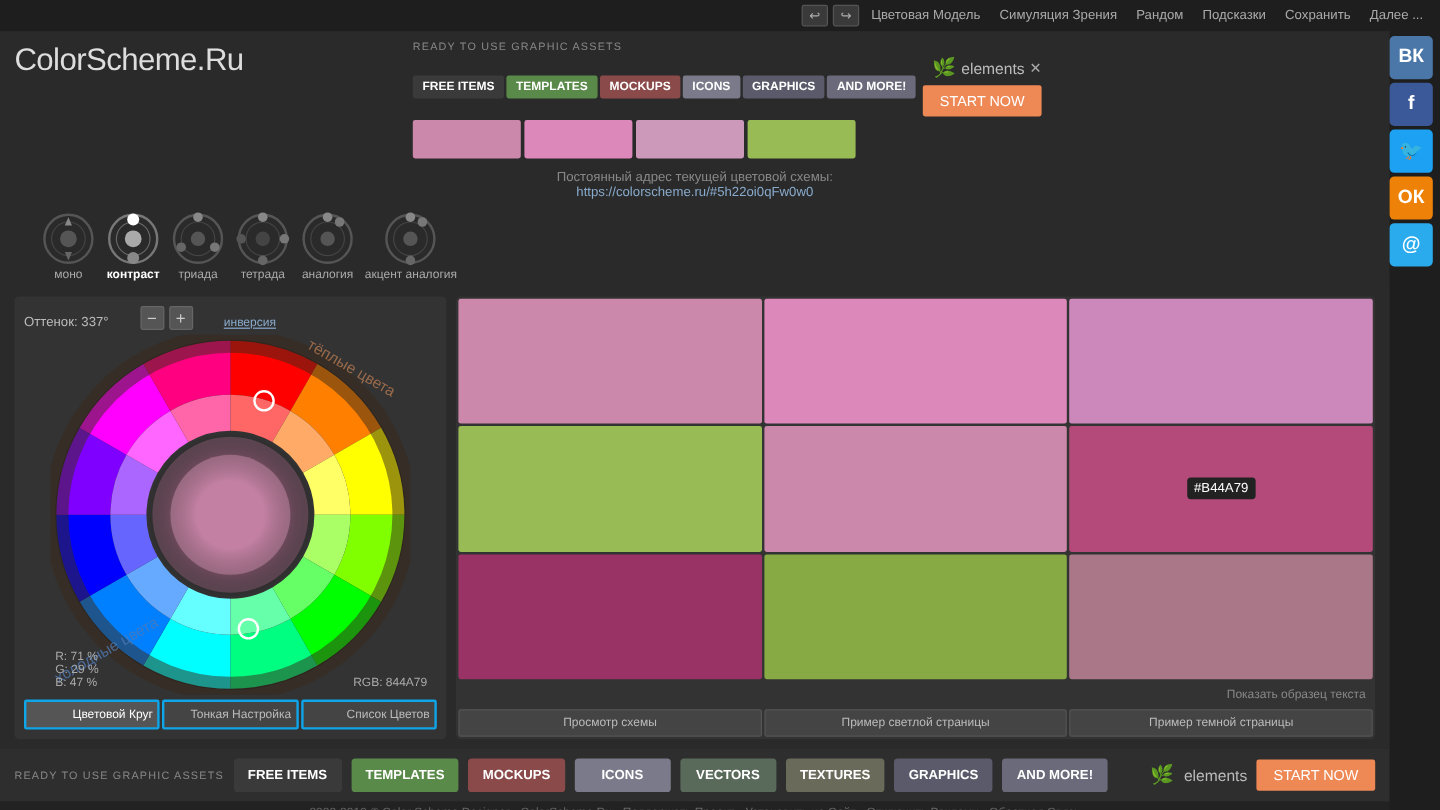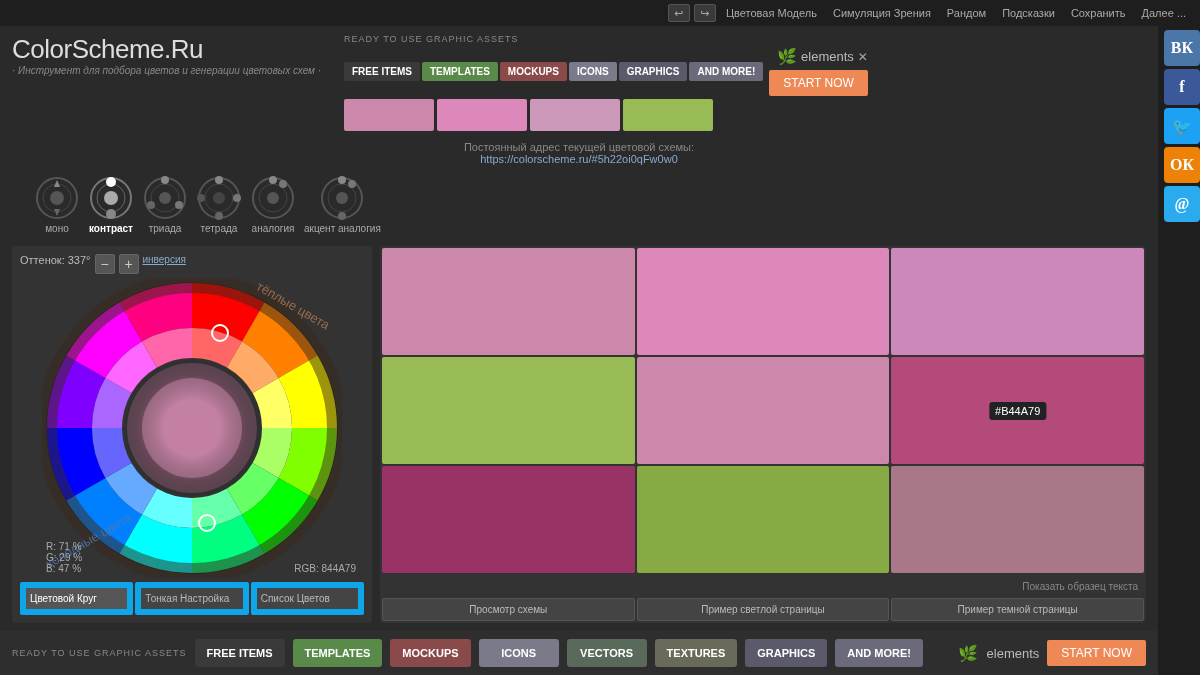--- a/index.html
+++ b/index.html
@@ -48,25 +48,24 @@
       display: flex;
       height: 649px;
     }
 
     
     .social-sidebar {
       width: 42px;
       background: #1e1e1e;
       display: flex;
       flex-direction: column;
-      align-items: flex-end;
+      align-items: flex-start;
       padding-top: 4px;
       gap: 3px;
       order: 3;
-      font-family: Liberation Serif, serif;
     }
     .social-btn {
       width: 36px;
       height: 36px;
       border-radius: 4px;
       display: flex;
       align-items: center;
       justify-content: center;
       font-weight: bold;
       font-size: 16px;
@@ -175,22 +174,22 @@
     .wheel-panel {
       flex: 0 0 360px;
       background: #333;
       border-radius: 4px;
       padding: 8px;
       display: flex;
       flex-direction: column;
     }
     .wheel-header {
       display: flex;
-      align-items: flex-start;
-      gap: 4px;
+      align-items: flex-end;
+      gap: 26px;
       margin-bottom: 4px;
     }
     .hue-label { font-size: 11px; color: #bbb; }
     .wheel-controls {
       display: flex;
       gap: 4px;
       align-items: center;
     }
     .ctrl-btn {
       background: #555;
@@ -241,25 +240,25 @@
 
     
     .wheel-tabs {
       display: flex;
       gap: 2px;
       margin-top: 4px;
     }
     .wheel-tab {
       flex: 1;
       background: #444;
-      border: 6px solid #0ea5e9;
+      border: 2px solid #0ea5e9;
       color: #bbb;
       font-size: 10px;
       padding: 5px 4px;
-      text-align: left;
+      text-align: right;
       cursor: pointer;
       border-radius: 2px;
     }
     .wheel-tab.active {
       background: #555;
       color: #fff;
     }
 
     
     .scheme-panel {
@@ -437,21 +436,20 @@
   <button>Далее ...</button>
 </div>
 
 <div class="main-wrap">
 
   <div class="center-content">
 
     <div class="top-banner">
       <div class="logo-area">
         <div class="logo-title">ColorScheme.Ru</div>
-        <div class="logo-subtitle">· Инструмент для подбора цветов и генерации цветовых схем ·</div>
       </div>
 
       <div class="ad-top-section">
         <div class="ad-label">READY TO USE GRAPHIC ASSETS</div>
         <div class="ad-top-row1">
           <div class="ad-buttons">
             <button class="ad-btn free" style="background:#3a3a3a">FREE ITEMS</button>
             <button class="ad-btn" style="background:#5a8a4a">TEMPLATES</button>
             <button class="ad-btn" style="background:#8a4a4a">MOCKUPS</button>
             <button class="ad-btn" style="background:#7a7a8a">ICONS</button>

